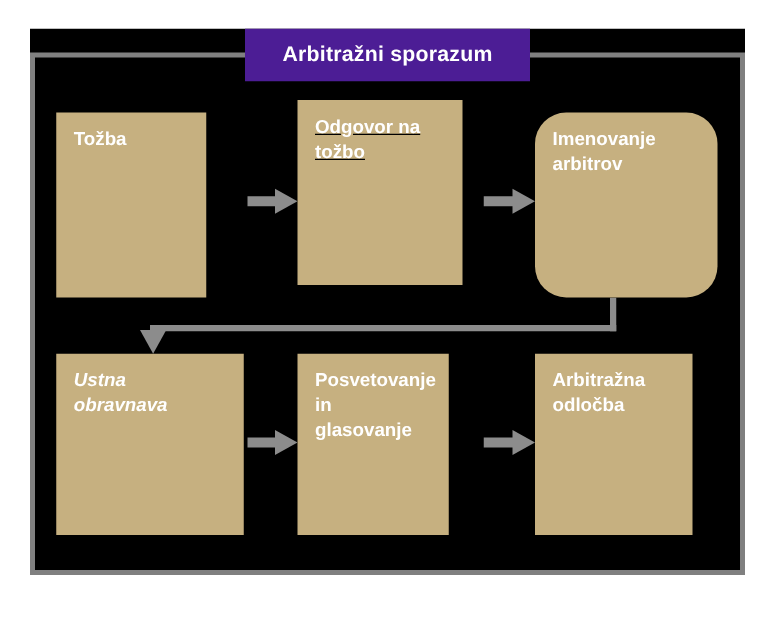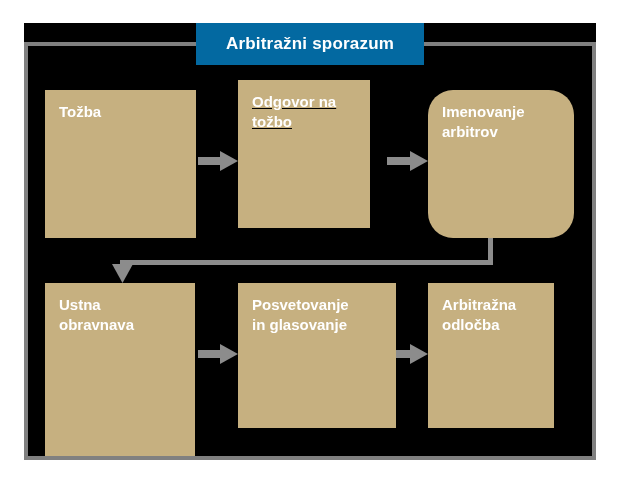--- a/index.html
+++ b/index.html
@@ -42,21 +42,21 @@
     height: 24px;
     background: #000000;
   }
 
   .title-box {
     position: absolute;
     left: 196px;
     top: 23px;
     width: 228px;
     height: 42px;
-    background: #0369a1;
+    background: #4c1d95;
     display: flex;
     align-items: center;
     justify-content: center;
     z-index: 5;
   }
   .title-box .title-text {
     color: #ffffff;
     font-size: 17px;
     font-weight: bold;
     letter-spacing: 0.2px;
@@ -74,26 +74,26 @@
   .node .node-label {
     color: #ffffff;
     font-size: 15px;
     font-weight: bold;
     line-height: 1.32;
     display: block;
     white-space: pre-line;
   }
 
   
-  #node-tozba        { left: 45px;  top: 90px;  width: 151px; height: 148px; }
+  #node-tozba        { left: 45px;  top: 90px;  width: 120px; height: 148px; }
   #node-odgovor      { left: 238px; top: 80px;  width: 132px; height: 148px; text-decoration: underline; }
   #node-imenovanje   { left: 428px; top: 90px;  width: 146px; height: 148px; border-radius: 25px; }
   
-  #node-ustna        { left: 45px;  top: 283px; width: 150px; height: 173px; }
-  #node-posvetovanje { left: 238px; top: 283px; width: 158px; height: 145px; }
+  #node-ustna        { left: 45px;  top: 283px; width: 150px; height: 145px; font-style: italic; }
+  #node-posvetovanje { left: 238px; top: 283px; width: 121px; height: 145px; }
   #node-odlocba      { left: 428px; top: 283px; width: 126px; height: 145px; }
 
   
   .conn {
     position: absolute;
     z-index: 2;
   }
   .conn svg { display: block; }
 </style>
 </head>

